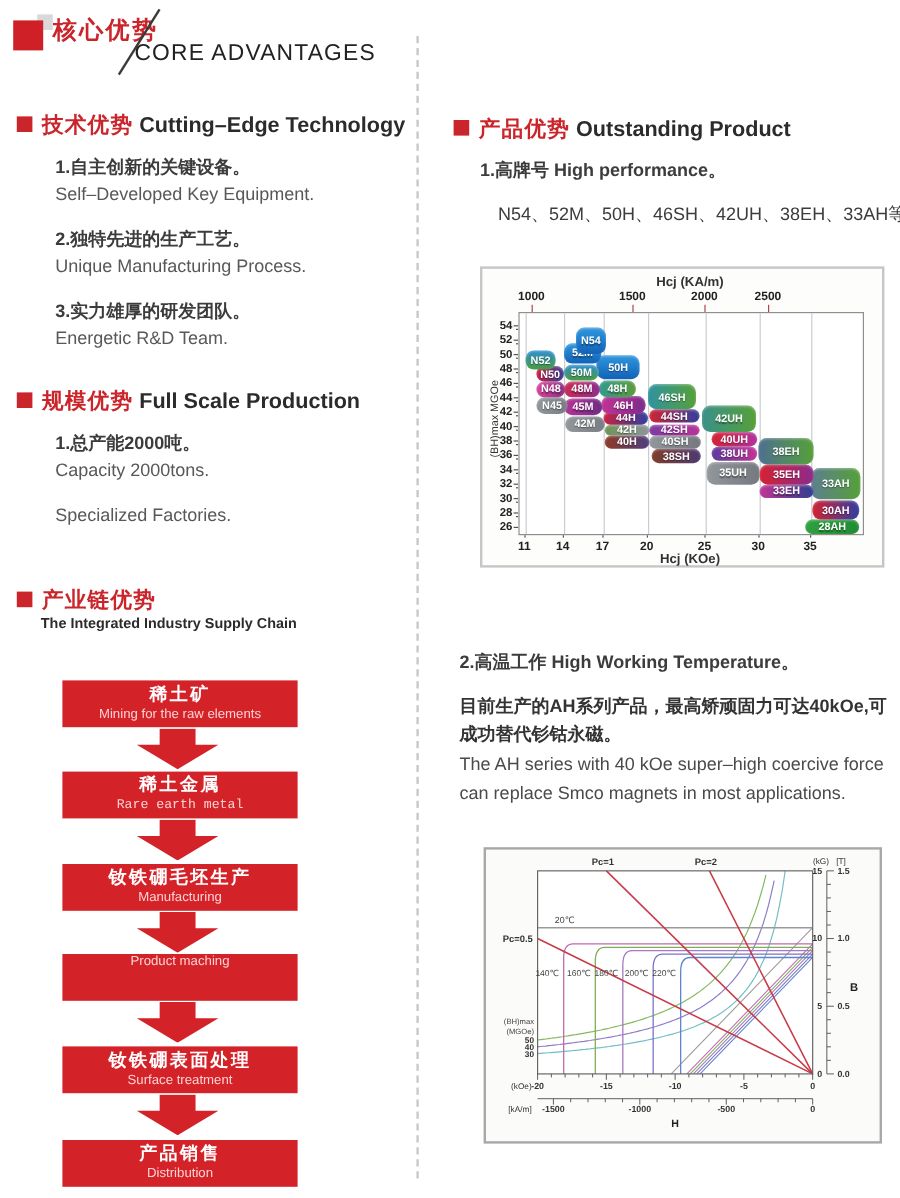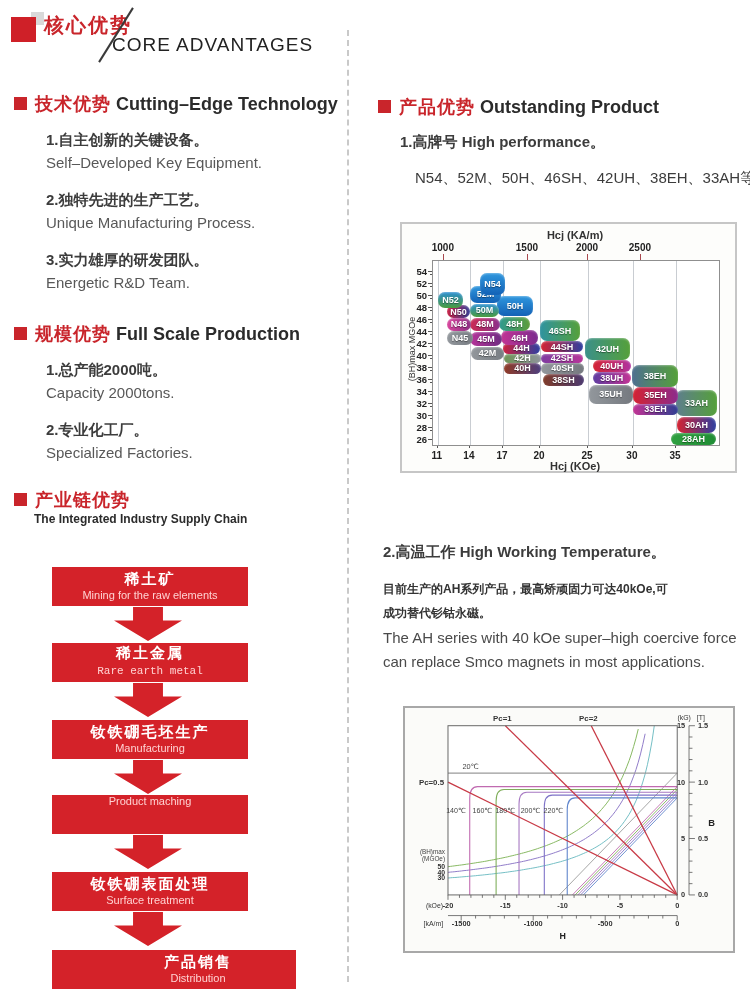--- a/index.html
+++ b/index.html
@@ -29,21 +29,21 @@
 
   
   .flow-box{position:absolute;left:52px;width:196px;height:39px;background:#d42229;color:#fff;text-align:center;}
   .flow-cn{font-size:15px;font-weight:bold;line-height:20px;padding-top:2px;letter-spacing:2px;}
   .flow-en{font-size:11px;line-height:13px;color:#ffd2d2;}
   .flow-arrow{position:absolute;left:114px;width:68px;height:34px;background:#d42229;
       clip-path:polygon(28% 0,72% 0,72% 40%,100% 40%,50% 100%,0 40%,28% 40%);}
 
   
   .r-p{position:absolute;font-size:15px;color:#3c3c3c;white-space:nowrap;}
-  .r-para-cn{position:absolute;font-size:12px;font-weight:bold;color:#333;line-height:24px;white-space:nowrap;}
+  .r-para-cn{position:absolute;font-size:15px;font-weight:bold;color:#333;line-height:24px;white-space:nowrap;}
   .r-para-en{position:absolute;font-size:15px;color:#4a4a4a;line-height:24px;white-space:nowrap;}
 
   
   .chart1{position:absolute;left:400px;top:222px;width:337px;height:251px;background:#fdfdfb;border:2px solid #c6c6c6;box-sizing:border-box;}
   .c1-toptitle{position:absolute;left:30px;top:5px;width:286px;text-align:center;font-size:11px;font-weight:bold;color:#333;}
   .c1-topticks{position:absolute;font-size:10px;font-weight:bold;color:#222;transform:translateX(-50%);top:18px;}
   .c1-plot{position:absolute;left:30px;top:36px;width:286px;height:184px;border:1px solid #8f8f8f;background:#fff;z-index:2;}
   .c1-grid{position:absolute;top:0;bottom:0;width:1px;background:#c9cdd2;}
   .c1-red{position:absolute;width:1px;background:#a8484e;top:30px;height:191px;z-index:1;}
   .c1-block{position:absolute;border-radius:7px;color:#fff;font-size:9px;font-weight:bold;
@@ -93,21 +93,20 @@
 
 <div class="sec-head" style="left:14px;top:322px;">
   <span class="sec-bullet"></span><span class="cn-red">规模优势</span><span class="en-black">Full Scale Production</span>
 </div>
 <div class="items" style="top:358px;">
   <div class="item">
     <div class="item-cn">1.总产能2000吨。</div>
     <div class="item-en">Capacity 2000tons.</div>
   </div>
   <div class="item">
-    <div class="item-cn">2.专业化工厂。</div>
     <div class="item-en">Specialized Factories.</div>
   </div>
 </div>
 
 <div class="sec-head" style="left:14px;top:488px;">
   <span class="sec-bullet"></span><span class="cn-red">产业链优势</span>
 </div>
 <div class="sub-en" style="left:34px;top:512px;">The Integrated Industry Supply Chain</div>
 
 <div id="flow">
@@ -128,21 +127,21 @@
     <div class="flow-arrow" style="top: 760px;"></div>
     <div class="flow-box" style="top: 795px;">
       <div class="flow-en">Product maching</div>
     </div>
     <div class="flow-arrow" style="top: 835px;"></div>
     <div class="flow-box" style="top: 872px;">
       <div class="flow-cn">钕铁硼表面处理</div>
       <div class="flow-en">Surface treatment</div>
     </div>
     <div class="flow-arrow" style="top: 912px;"></div>
-    <div class="flow-box" style="top: 950px; padding-left: 48px;">
+    <div class="flow-box" style="top: 950px;">
       <div class="flow-cn">产品销售</div>
       <div class="flow-en">Distribution</div>
     </div>
   </div>
 
 <div class="sec-head" style="left:378px;top:95px;">
   <span class="sec-bullet"></span><span class="cn-red">产品优势</span><span class="en-black">Outstanding Product</span>
 </div>
 
 <div class="r-p" style="left:400px;top:133px;font-weight:bold;">1.高牌号 High performance。</div>

